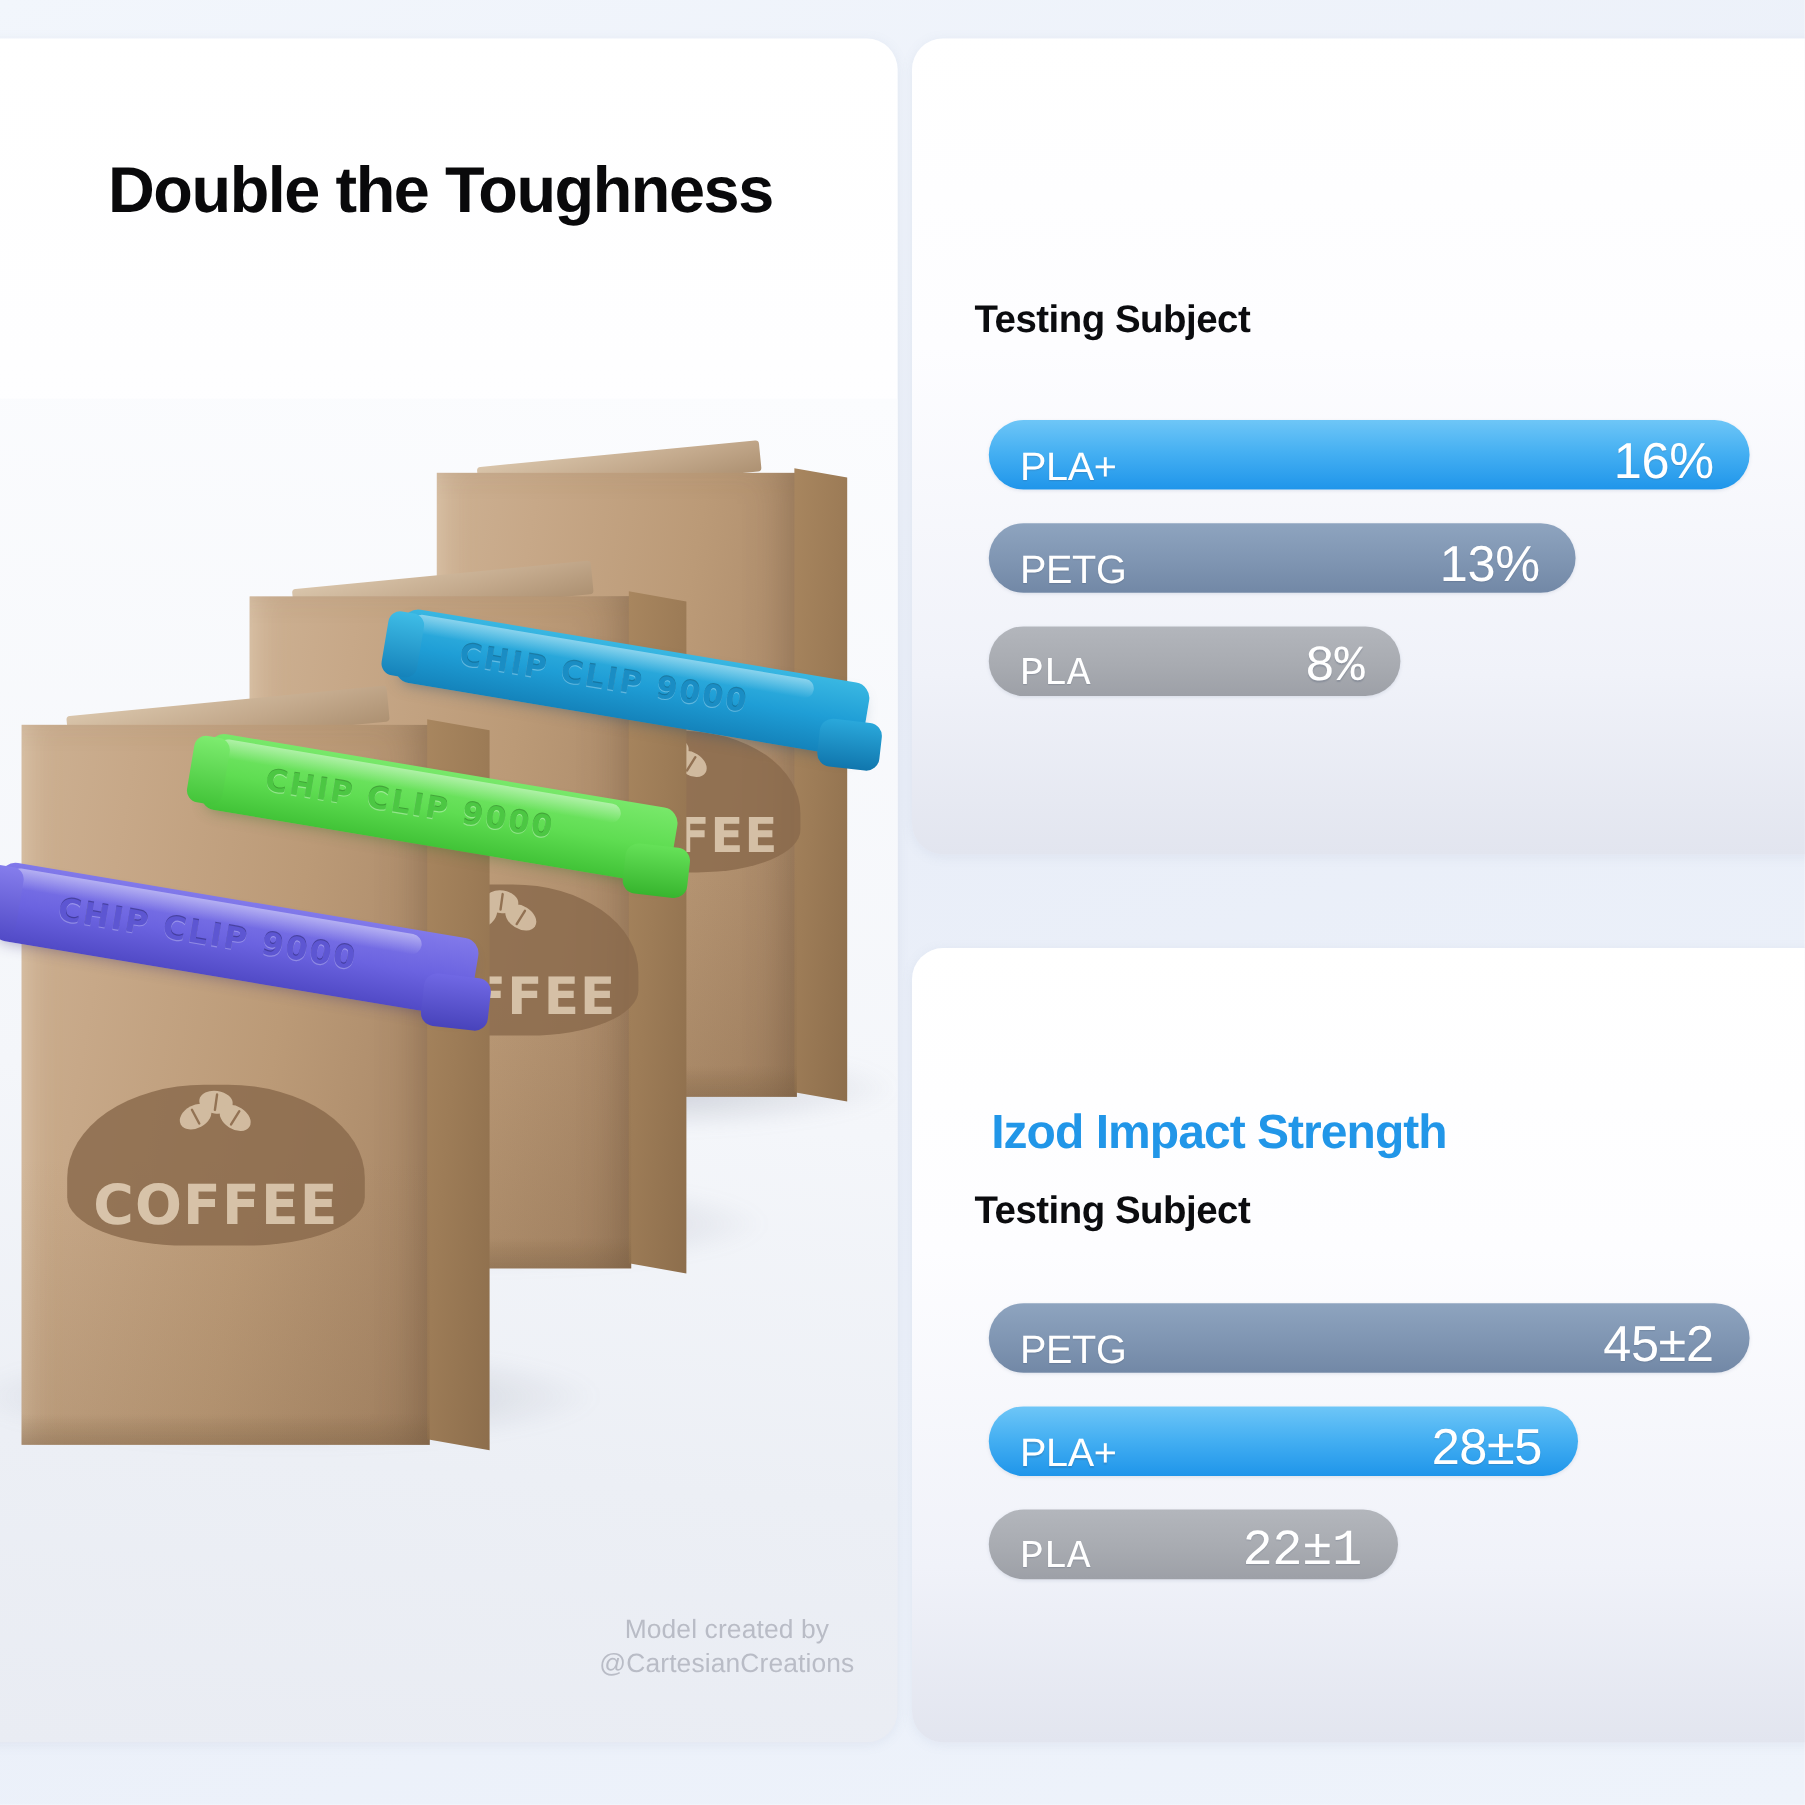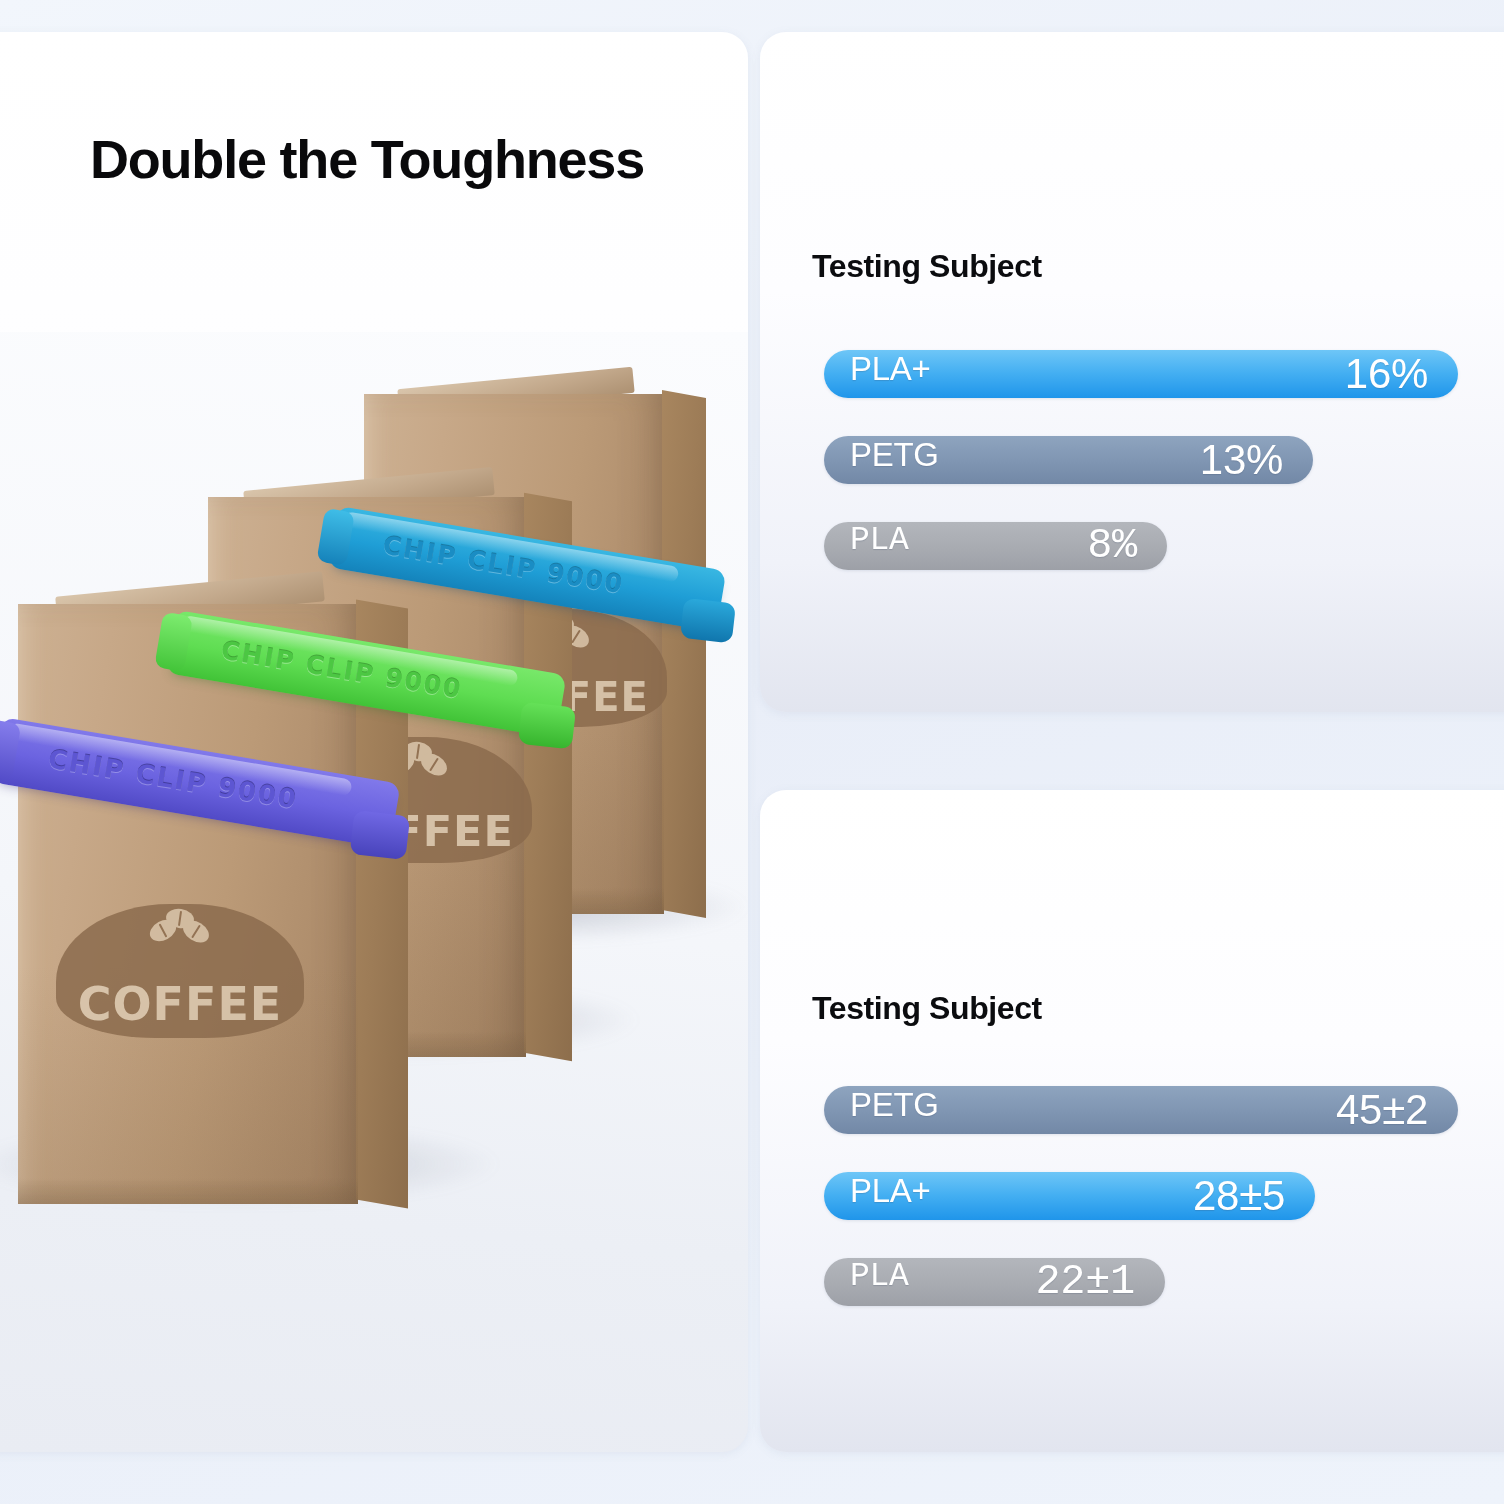--- a/index.html
+++ b/index.html
@@ -132,23 +132,23 @@
     position:absolute;left:66px;
     font-size:40px;font-weight:bold;letter-spacing:-.8px;
   }
   .chart-sub{
     position:absolute;left:52px;
     font-size:32px;font-weight:bold;color:#0b0c0f;letter-spacing:-.4px;
   }
   .bars{position:absolute;left:64px;right:0;}
   .bar-row{position:relative;height:58px;margin-bottom:28px;}
   .bar{
-    position:absolute;left:0;top:0;height:48px;
+    position:absolute;left:0;top:0;height:58px;
     border-radius:29px;
-    display:flex;align-items:flex-start;
+    display:flex;align-items:flex-end;
     box-shadow:0 1px 3px rgba(110,125,155,.18);
   }
   .bar .lbl{
     font-size:33px;color:#ffffff;margin-left:26px;letter-spacing:-.3px;
     text-shadow:0 1px 1px rgba(60,75,100,.22);
   }
   .bar .val{
     position:absolute;right:30px;
     font-size:42px;color:#ffffff;letter-spacing:-.3px;
     text-shadow:0 1px 1px rgba(60,75,100,.22);
@@ -238,20 +238,24 @@
 
       <div class="clip" style="left:8px;top:418px;width:404px;height:66px;transform:rotate(9.5deg);z-index:7;">
         <div class="body" style="background:linear-gradient(180deg,#8179ea 0%,#6b63e0 52%,#514ac6 100%);box-shadow:0 6px 12px -6px rgba(55,48,120,.45);"></div>
         <div class="gloss"></div>
         <div class="hook" style="left:-12px;top:4px;width:32px;height:58px;background:linear-gradient(180deg,#857dec,#544dc9);"></div>
         <div class="lip" style="right:-16px;bottom:-10px;width:56px;height:44px;background:linear-gradient(180deg,#7068e4,#4843bb);transform:rotate(-3deg);"></div>
         <div class="text" style="font-size:26px;color:#5d56d2;text-shadow:0 1px 0 rgba(255,255,255,.28),0 -1px 0 rgba(30,25,95,.50);">CHIP CLIP 9000</div>
       </div>
     </div>
 
+    <div class="attribution">
+      <div>Model created by</div>
+      <div>@CartesianCreations</div>
+    </div>
   </div>
 
   <div class="card" id="card-chart1">
     <div class="chart-sub" style="top:216px;">Testing Subject</div>
 
     <div class="bars" style="top:318px;">
       <div class="bar-row">
         <div class="bar blue" style="width:634px;">
           <span class="lbl">PLA+</span>
           <span class="val">16%</span>
@@ -266,20 +270,21 @@
       <div class="bar-row">
         <div class="bar gray" style="width:343px;">
           <span class="lbl">PLA</span>
           <span class="val">8%</span>
         </div>
       </div>
     </div>
   </div>
 
   <div class="card" id="card-chart2">
+    <div class="chart-title" style="top:132px;color:#2196e8;">Izod Impact Strength</div>
     <div class="chart-sub" style="top:200px;">Testing Subject</div>
 
     <div class="bars" style="top:296px;">
       <div class="bar-row">
         <div class="bar slate" style="width:634px;">
           <span class="lbl">PETG</span>
           <span class="val">45±2</span>
         </div>
       </div>
       <div class="bar-row">

